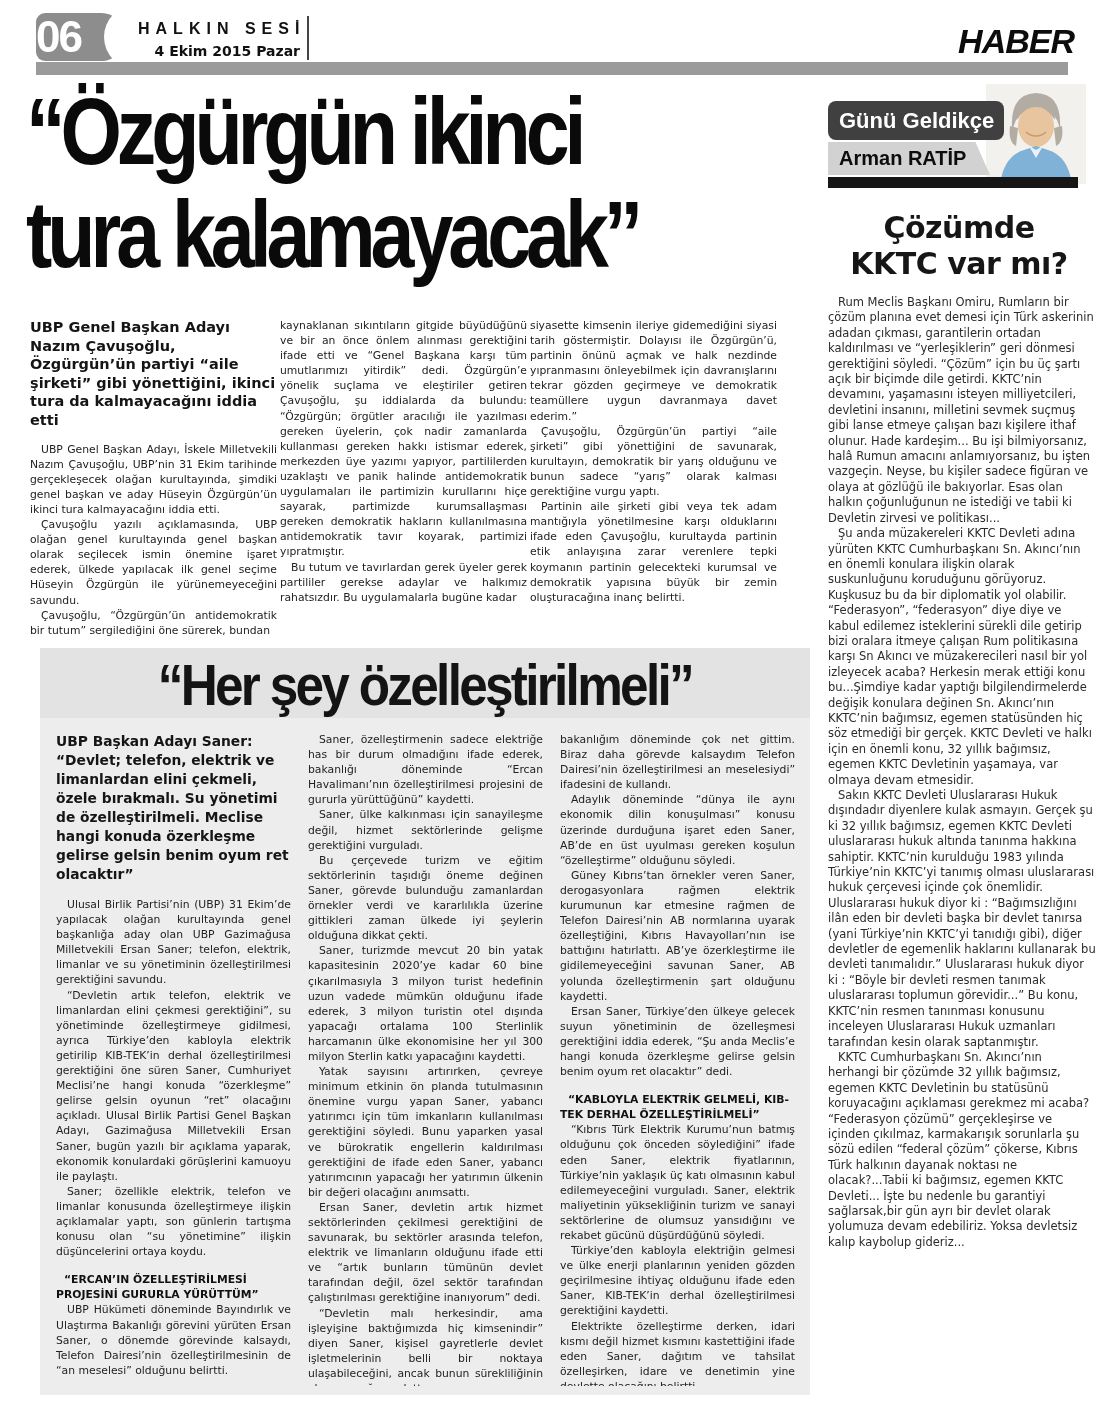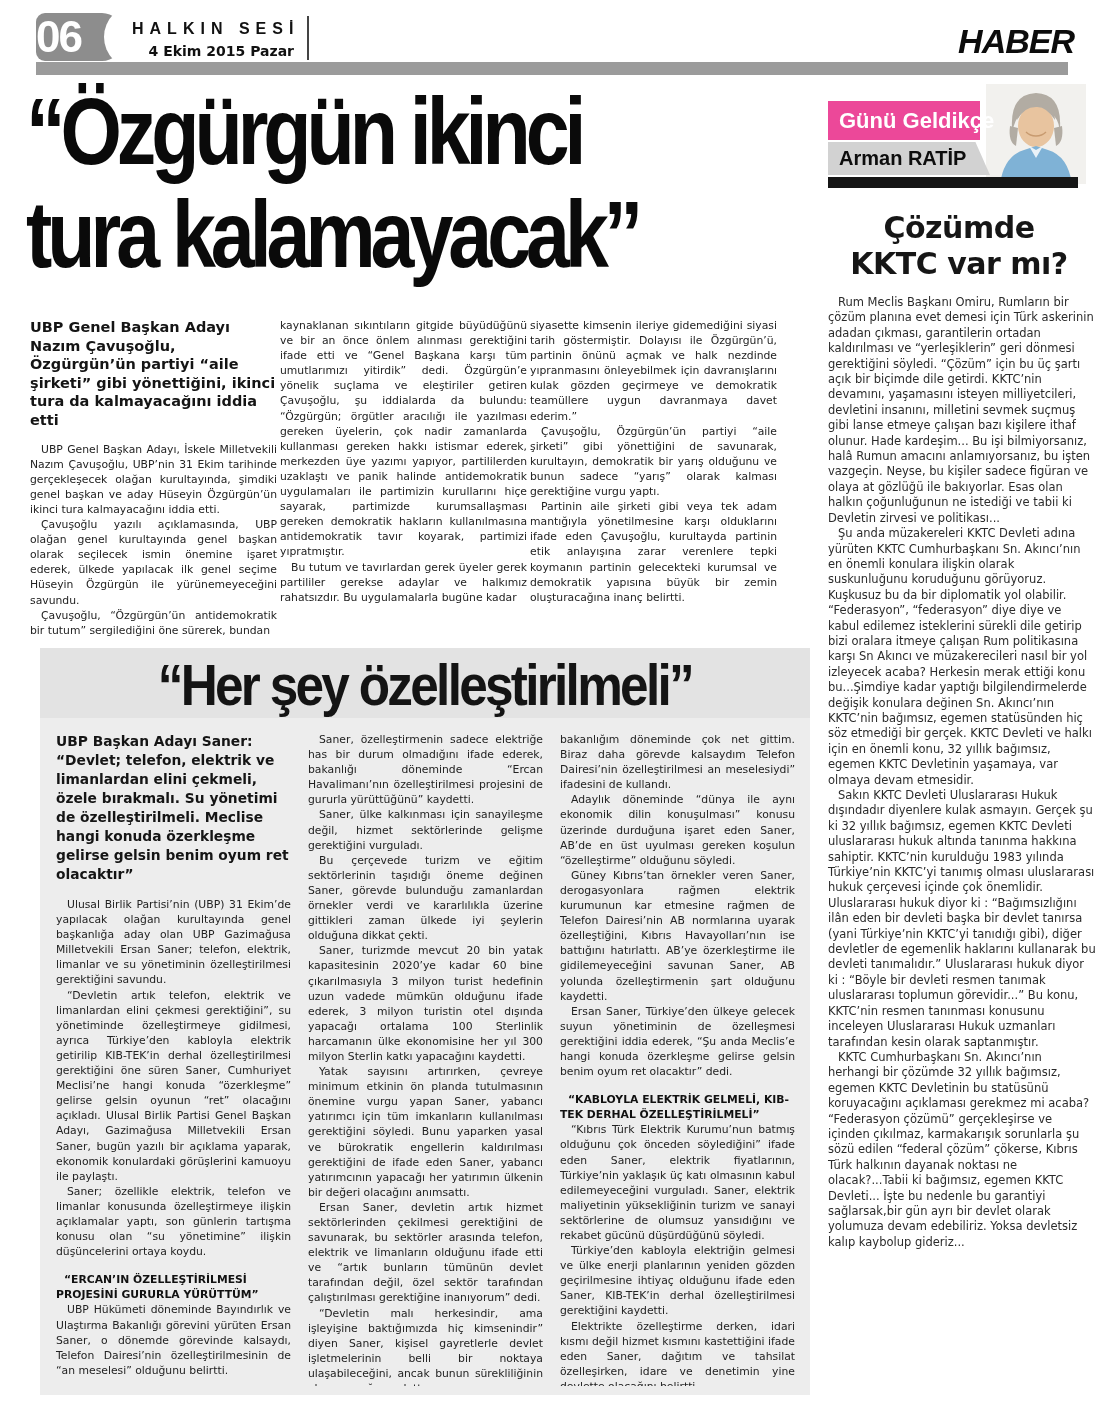--- a/index.html
+++ b/index.html
@@ -12,21 +12,21 @@
   .pageno {
     position:absolute; left:36px; top:13px; width:86px; height:48px;
     background:#8d8d8d; border-radius:9px 20px 20px 9px;
     color:#fff; font-family:"Liberation Sans",sans-serif; font-weight:900;
     font-size:44px; line-height:47px; text-align:left; padding-left:0; letter-spacing:-2px;
   }
   .notch {
     position:absolute; left:104px; top:5px; width:64px; height:64px;
     background:#fff; border-radius:50%;
   }
-  .masthead-block { position:absolute; left:132px; top:20px; width:162px; }
+  .masthead-block { position:absolute; left:138px; top:20px; width:162px; }
   .masthead {
     font-family:"Liberation Sans",sans-serif; font-weight:700; font-size:16px;
     letter-spacing:6px; color:#111; white-space:nowrap;
   }
   .date { margin-top:5px; text-align:right; font-weight:700; font-size:14px; color:#111; }
   .mastrule { position:absolute; left:307px; top:16px; width:2px; height:44px; background:#444; }
   .section {
     position:absolute; right:28px; top:22px;
     font-family:"Liberation Sans",sans-serif; font-weight:900; font-style:italic;
     font-size:34px; letter-spacing:-1px; color:#0c0c0c;
@@ -61,23 +61,23 @@
     letter-spacing:-3px; color:#141414; transform:scaleX(0.9); white-space:nowrap;
   }
   .a2row { display:flex; gap:17px; padding:14px 15px 0 16px; height:668px; overflow:hidden; }
   .a2col { width:235px; }
   .lead2 { font-weight:700; font-size:13.8px; line-height:19px; color:#151515; margin-bottom:13px; }
 
   
   .oped { position:absolute; left:822px; top:84px; width:274px; height:1326px; overflow:hidden; }
   .oped-head { position:relative; height:110px; }
   .kicker {
-    position:absolute; left:6px; top:17px; width:152px; height:39px; background:#ec4899;
+    position:absolute; left:6px; top:17px; width:176px; height:39px; background:#404040;
     color:#fff; font-family:"Liberation Sans",sans-serif; font-weight:700; font-size:22px;
-    line-height:39px; padding-left:11px; white-space:nowrap;
+    line-height:39px; padding-left:11px; white-space:nowrap;border-radius:8px;
   }
   .author {
     position:absolute; left:6px; top:58px; width:162px; height:33px; background:#d2d2d2;
     color:#0d0d0d; font-family:"Liberation Sans",sans-serif; font-weight:700; font-size:20px;
     line-height:33px; padding-left:11px; clip-path:polygon(0 0, 91% 0, 100% 100%, 0 100%);
     white-space:nowrap;
   }
   .photo { position:absolute; right:10px; top:0; width:100px; height:100px; }
   .blackbar { position:absolute; left:6px; top:93px; width:250px; height:11px; background:#161616; }
   .coltitle {
@@ -112,21 +112,21 @@
     <div class="lead1">UBP Genel Başkan Adayı Nazım Çavuşoğlu, Özgürgün’ün partiyi “aile şirketi” gibi yönettiğini, ikinci tura da kalmayacağını iddia etti</div>
     <p>UBP Genel Başkan Adayı, İskele Milletvekili Nazım Çavuşoğlu, UBP’nin 31 Ekim tarihinde gerçekleşecek olağan kurultayında, şimdiki genel başkan ve aday Hüseyin Özgürgün’ün ikinci tura kalmayacağını iddia etti.</p>
     <p>Çavuşoğlu yazılı açıklamasında, UBP olağan genel kurultayında genel başkan olarak seçilecek ismin önemine işaret ederek, ülkede yapılacak ilk genel seçime Hüseyin Özgürgün ile yürünemeyeceğini savundu.</p>
     <p>Çavuşoğlu, “Özgürgün’ün antidemokratik bir tutum” sergilediğini öne sürerek, bundan</p>
   </div>
   <div class="a1col">
     <p class="cont">kaynaklanan sıkıntıların gitgide büyüdüğünü ve bir an önce önlem alınması gerektiğini ifade etti ve “Genel Başkana karşı tüm umutlarımızı yitirdik” dedi. Özgürgün’e yönelik suçlama ve eleştiriler getiren Çavuşoğlu, şu iddialarda da bulundu: “Özgürgün; örgütler aracılığı ile yazılması gereken üyelerin, çok nadir zamanlarda kullanması gereken hakkı istismar ederek, merkezden üye yazımı yapıyor, partililerden uzaklaştı ve panik halinde antidemokratik uygulamaları ile partimizin kurullarını hiçe sayarak, partimizde kurumsallaşması gereken demokratik hakların kullanılmasına antidemokratik tavır koyarak, partimizi yıpratmıştır.</p>
     <p>Bu tutum ve tavırlardan gerek üyeler gerek partililer gerekse adaylar ve halkımız rahatsızdır. Bu uygulamalarla bugüne kadar</p>
   </div>
   <div class="a1col">
-    <p class="cont">siyasette kimsenin ileriye gidemediğini siyasi tarih göstermiştir. Dolayısı ile Özgürgün’ü, partinin önünü açmak ve halk nezdinde yıpranmasını önleyebilmek için davranışlarını kulak gözden geçirmeye ve demokratik teamüllere uygun davranmaya davet ederim.”</p>
+    <p class="cont">siyasette kimsenin ileriye gidemediğini siyasi tarih göstermiştir. Dolayısı ile Özgürgün’ü, partinin önünü açmak ve halk nezdinde yıpranmasını önleyebilmek için davranışlarını tekrar gözden geçirmeye ve demokratik teamüllere uygun davranmaya davet ederim.”</p>
     <p>Çavuşoğlu, Özgürgün’ün partiyi “aile şirketi” gibi yönettiğini de savunarak, kurultayın, demokratik bir yarış olduğunu ve bunun sadece “yarış” olarak kalması gerektiğine vurgu yaptı.</p>
     <p>Partinin aile şirketi gibi veya tek adam mantığıyla yönetilmesine karşı olduklarını ifade eden Çavuşoğlu, kurultayda partinin etik anlayışına zarar verenlere tepki koymanın partinin gelecekteki kurumsal ve demokratik yapısına büyük bir zemin oluşturacağına inanç belirtti.</p>
   </div>
 </div>
 
 <div class="panel2">
   <div class="band2">
     <div class="hl2">“Her şey özelleştirilmeli”</div>
   </div>
   <div class="a2row news">

